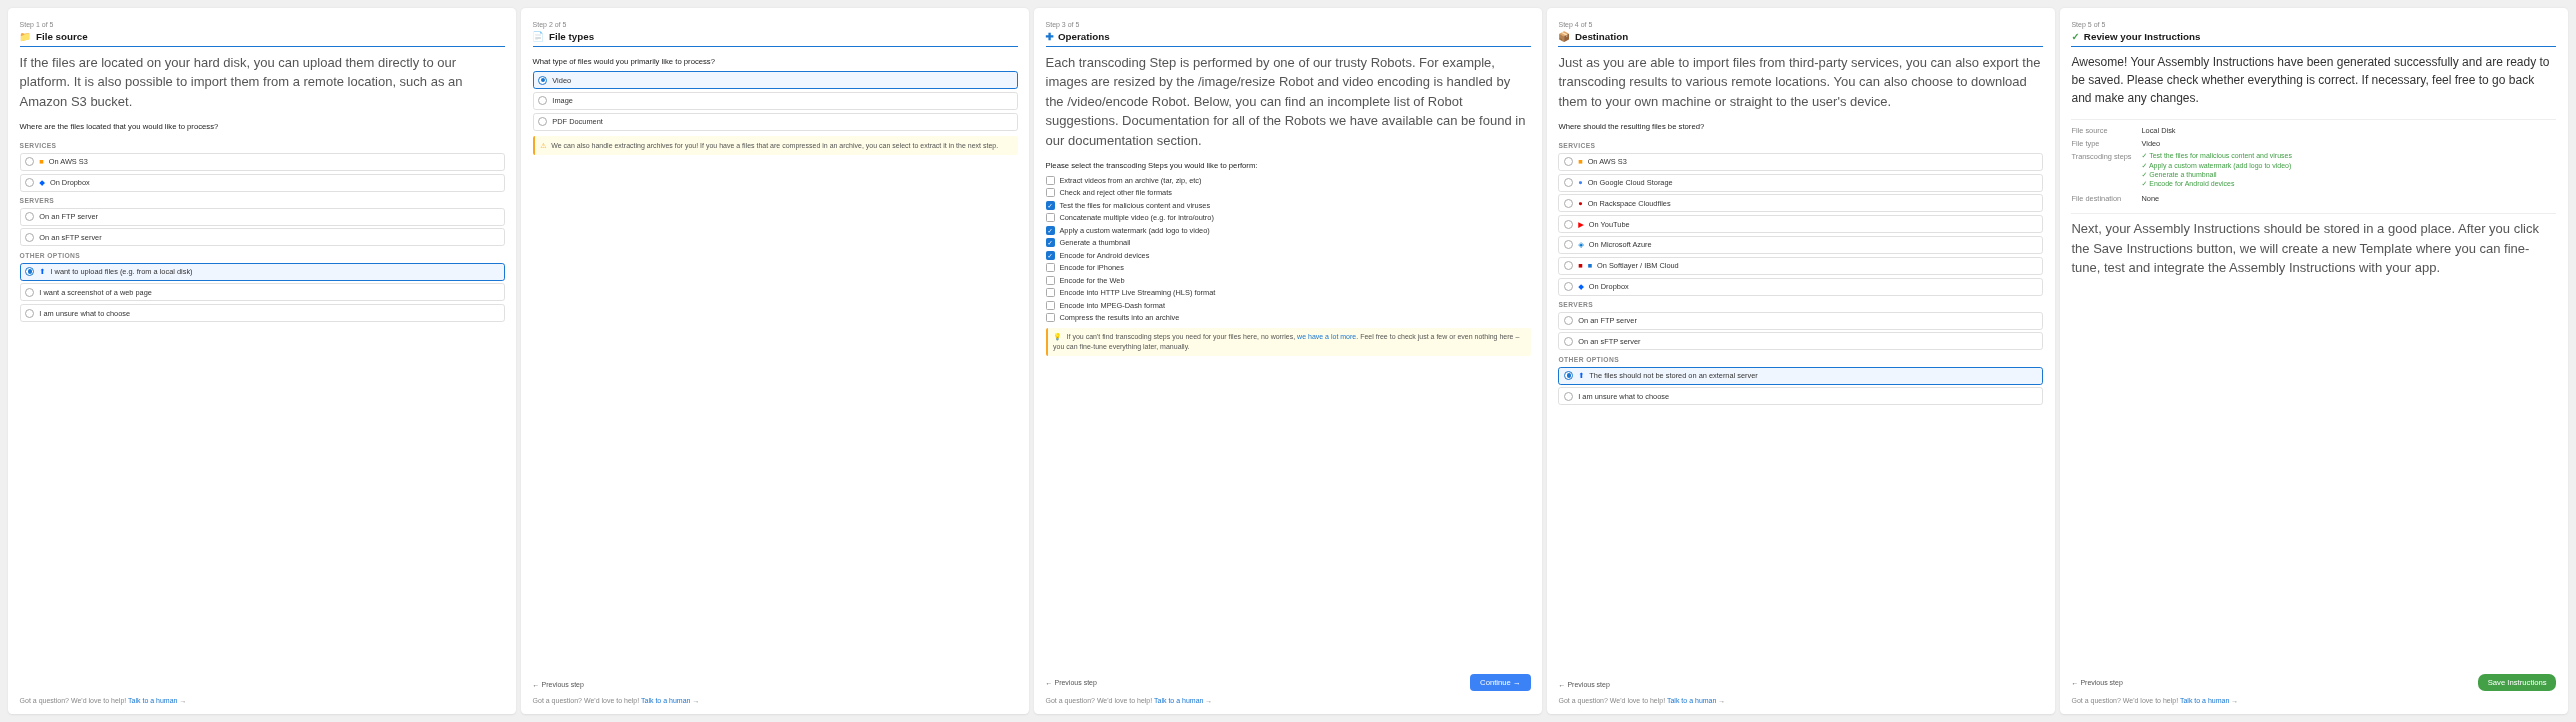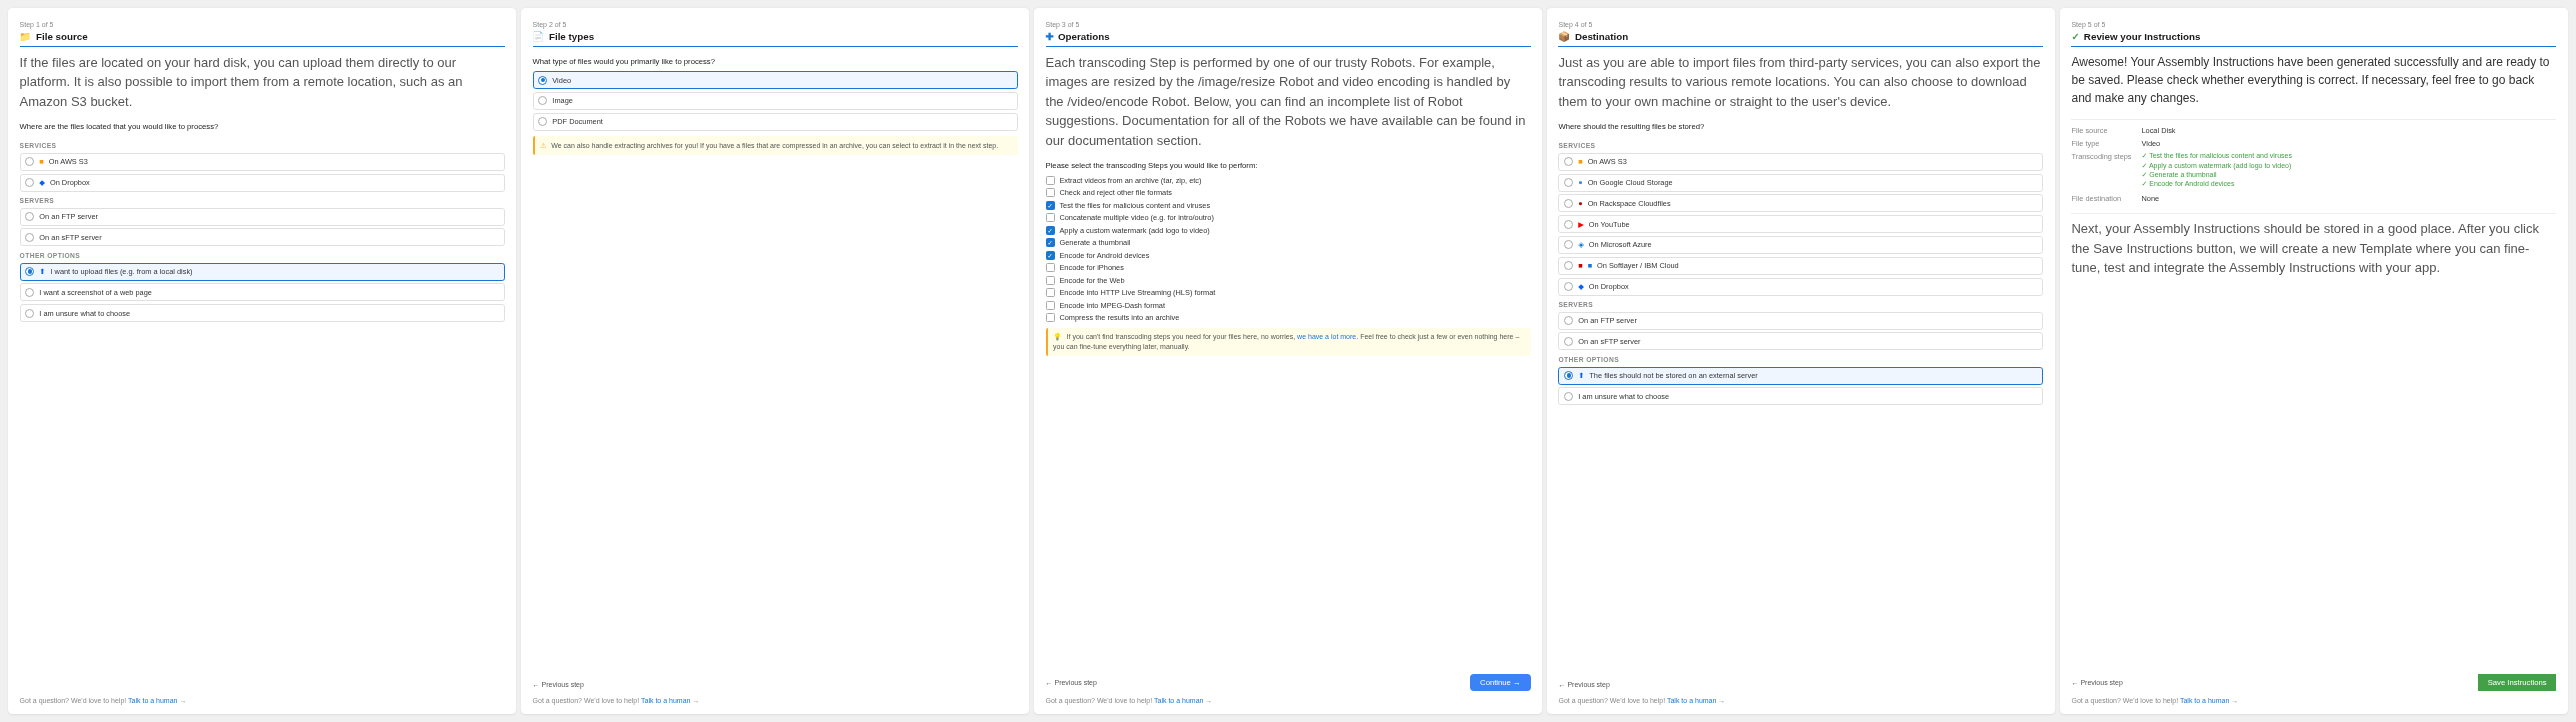--- a/index.html
+++ b/index.html
@@ -174,21 +174,21 @@
       border-radius: 4px;
       padding: 4.2px 9.8px;
       font-size: 7.7px;
       cursor: pointer;
       font-weight: 500;
     }
     .btn-save {
       background: #43a047;
       color: #fff;
       border: none;
-      border-radius: 0;
+      border-radius: 7px;
       padding: 4.2px 9.8px;
       font-size: 7.7px;
       cursor: pointer;
       font-weight: 500;
     }
     .summary-row {
       display: flex;
       margin-bottom: 4.2px;
       font-size: 7.4px;
     }

